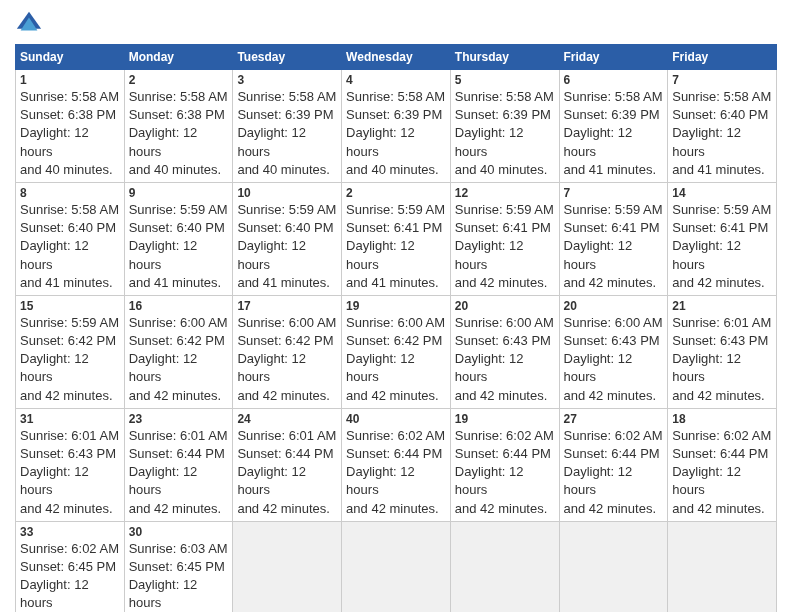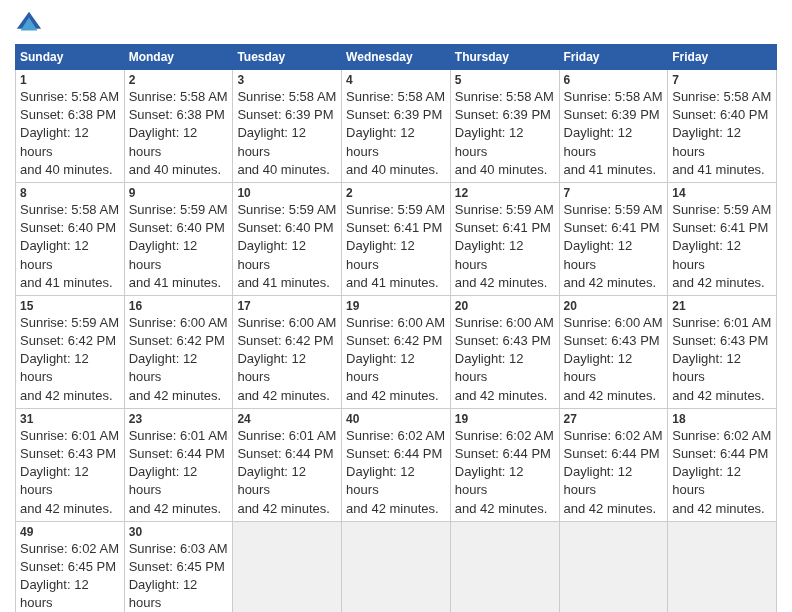--- a/index.html
+++ b/index.html
@@ -324,21 +324,21 @@
           <td>
             <span class="day-num">18</span>
             <div class="day-info" style="white-space: pre-line;">Sunrise: 6:02 AM
 Sunset: 6:44 PM
 Daylight: 12 hours
 and 42 minutes.</div>
           </td>
         </tr>
         <tr>
           <td>
-            <span class="day-num">49</span>
+            <span class="day-num">33</span>
             <div class="day-info" style="white-space: pre-line;">Sunrise: 6:02 AM
 Sunset: 6:45 PM
 Daylight: 12 hours
 and 42 minutes.</div>
           </td>
           <td>
             <span class="day-num">30</span>
             <div class="day-info" style="white-space: pre-line;">Sunrise: 6:03 AM
 Sunset: 6:45 PM
 Daylight: 12 hours

